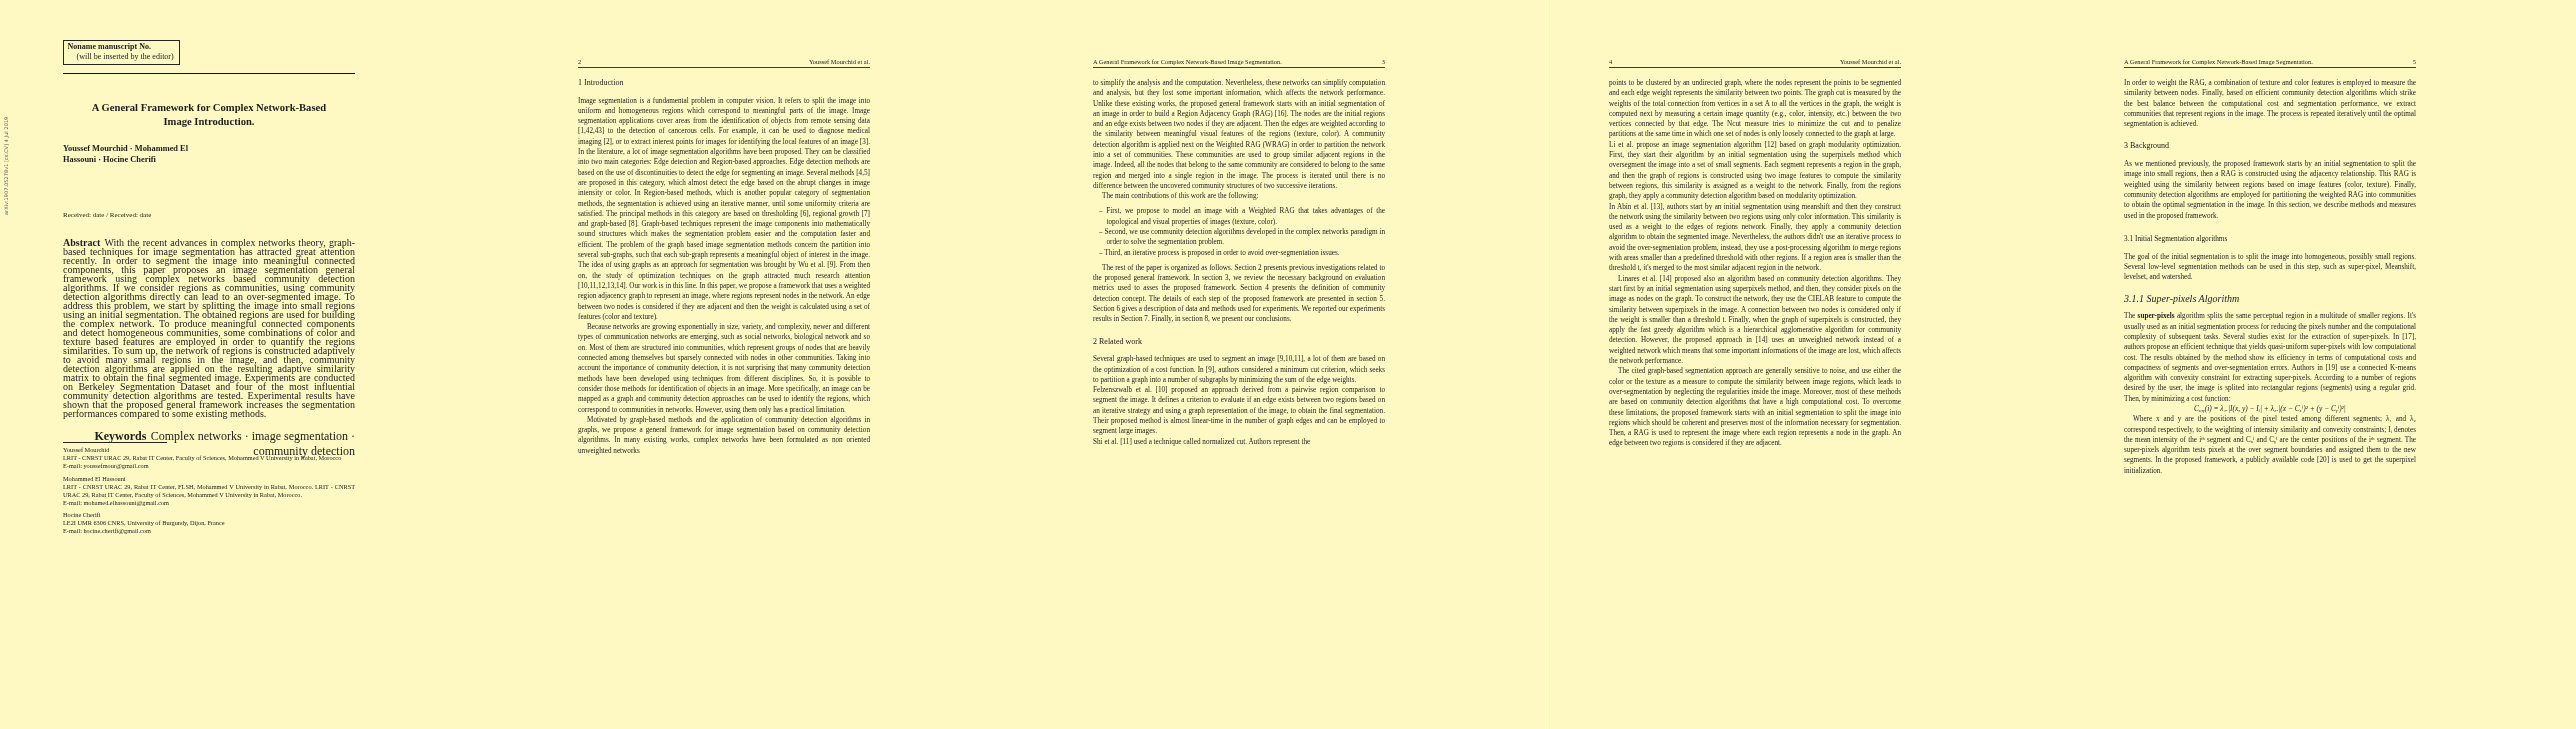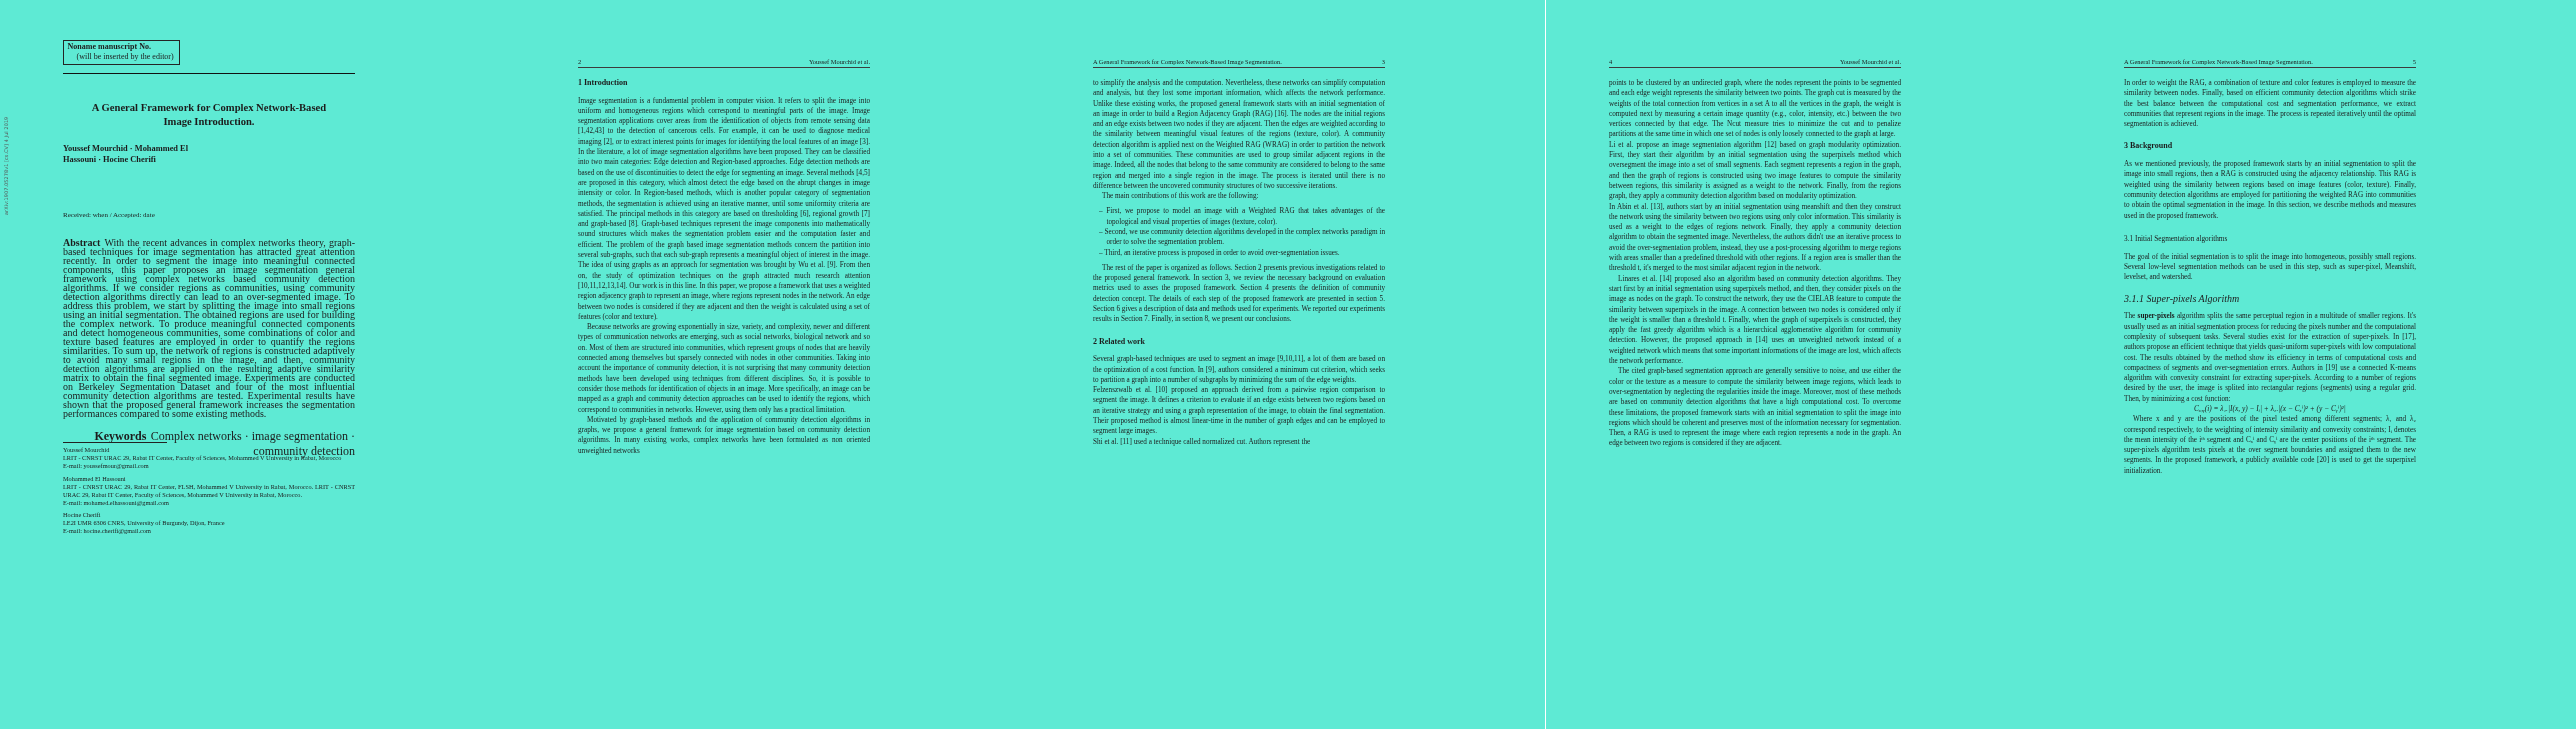--- a/index.html
+++ b/index.html
@@ -1,34 +1,34 @@
 <!DOCTYPE html>
 <html style="font-size:9.7px"><head>
 <meta charset="utf-8">
 <style>
   html,body{margin:0;padding:0;}
   body{
     width:2576px;height:729px;background:#ffffff;overflow:hidden;
     font-family:"Liberation Serif","DejaVu Serif",serif;color:#1c1c1c;
     -webkit-font-smoothing:antialiased;position:relative;
   }
-  .page{position:absolute;top:0;width:515px;height:729px;background:#5eead4;}
+  .page{position:absolute;top:0;width:515px;height:729px;background:#fef9c3;}
   #page1{left:0;} #page2{left:515px;} #page3{left:1030px;} #page4{left:1546px;} #page5{left:2061px;}
 
   
   .run-head{position:absolute;left:63px;top:58px;width:292px;font-size:6.4px;
     display:flex;justify-content:space-between;align-items:baseline;}
   .run-rule{position:absolute;left:63px;top:67px;width:292px;border-top:0.6px solid #3c3c3c;height:0;}
 
   
   .content{position:absolute;left:63px;top:78px;width:292px;font-size:7.2px;
     line-height:10.3px;text-align:justify;}
   .content p{margin:0;}
   p.ind{text-indent:9px;}
-  .sec-head{font-weight:bold;font-size:8px;text-align:left;margin:0 0 7.3px 0;}
+  .sec-head{font-weight:normal;font-size:8px;text-align:left;margin:0 0 7.3px 0;}
   .sec-head.mid{margin:12px 0 7.3px 0;}
   .subsec-head{font-weight:normal;font-size:7.3px;text-align:left;margin:13.4px 0 7.3px 0;}
   .subsubsec-head{font-style:italic;font-size:10px;text-align:left;margin:11px 0 7.3px 0;}
   .items{margin:4.9px 0 4.9px 0;}
   .item{padding-left:13.4px;text-indent:-7.3px;margin:0;}
   .equation{text-align:center;font-style:italic;text-indent:0;margin:6px 0 1.8px 0;font-size:7.4px;}
 
   
   .ms-box{position:absolute;left:63px;top:40px;border:0.6px solid #242424;
     padding:1.2px 5.5px 1.8px 3.6px;font-size:8px;line-height:10px;white-space:nowrap;}
@@ -69,21 +69,21 @@
   <div class="title">
     <div>A General Framework for Complex Network-Based</div>
     <div>Image Introduction.</div>
   </div>
 
   <div class="authors">
     <div>Youssef Mourchid · Mohammed El</div>
     <div>Hassouni · Hocine Cherifi</div>
   </div>
 
-  <div class="received">Received: when / Accepted: date</div>
+  <div class="received">Received: date / Received: date</div>
 
   <div class="abstract">
     <span class="runin">Abstract</span><span>With the recent advances in complex networks theory, graph-based techniques for image segmentation has attracted great attention recently. In order to segment the image into meaningful connected components, this paper proposes an image segmentation general framework using complex networks based community detection algorithms. If we consider regions as communities, using community detection algorithms directly can lead to an over-segmented image. To address this problem, we start by splitting the image into small regions using an initial segmentation. The obtained regions are used for building the complex network. To produce meaningful connected components and detect homogeneous communities, some combinations of color and texture based features are employed in order to quantify the regions similarities. To sum up, the network of regions is constructed adaptively to avoid many small regions in the image, and then, community detection algorithms are applied on the resulting adaptive similarity matrix to obtain the final segmented image. Experiments are conducted on Berkeley Segmentation Dataset and four of the most influential community detection algorithms are tested. Experimental results have shown that the proposed general framework increases the segmentation performances compared to some existing methods.</span>
   </div>
 
   <div class="keywords">
     <span class="runin">Keywords</span><span>Complex networks · image segmentation · community detection</span>
   </div>
 
   <div class="foot-rule"></div>

